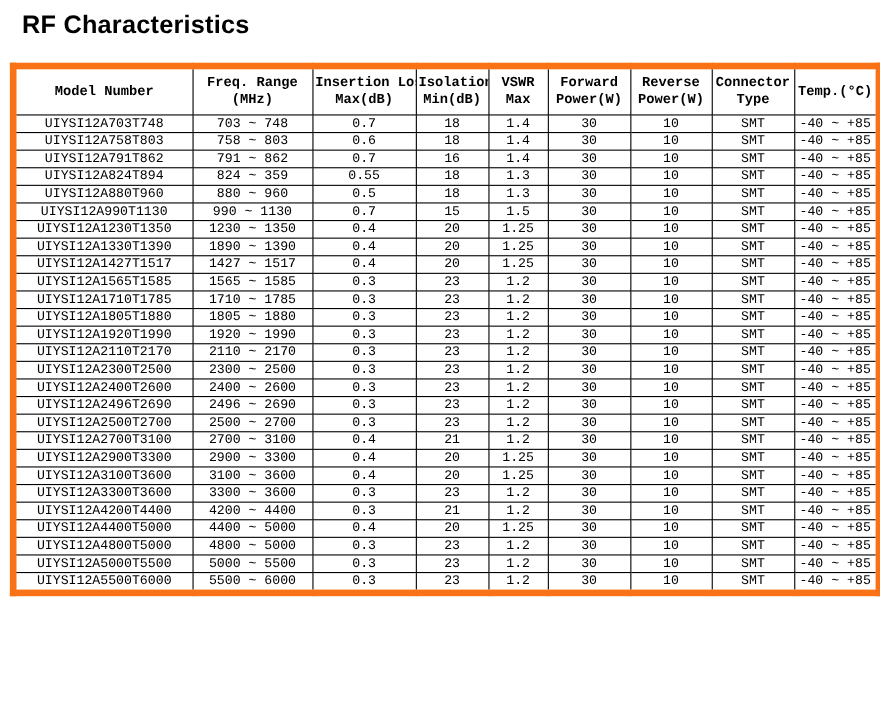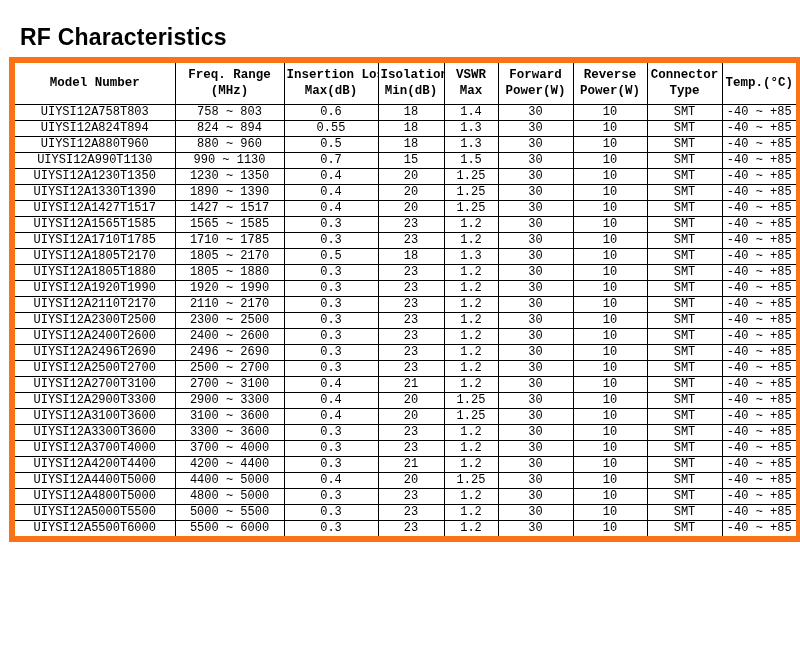--- a/index.html
+++ b/index.html
@@ -14,21 +14,21 @@
   }
   .page {
     position: relative;
     width: 800px;
     height: 657px;
     background: #ffffff;
   }
   .page-title {
     margin: 0;
     position: absolute;
-    top: 24px;
+    top: 9px;
     left: 20px;
     font-size: 23px;
     font-weight: bold;
     letter-spacing: 0.2px;
     color: #000000;
   }
   table.rf-table {
     position: absolute;
     top: 57px;
     left: 9px;
@@ -95,33 +95,55 @@
           <th>Isolation<br>Min(dB)</th>
           <th>VSWR<br>Max</th>
           <th>Forward<br>Power(W)</th>
           <th>Reverse<br>Power(W)</th>
           <th>Connector<br>Type</th>
           <th>Temp.(°C)</th>
         </tr>
     </thead>
     <tbody id="table-body">
         <tr>
+          <td>UIYSI12A703T748</td>
+          <td>703 ~ 748</td>
+          <td>0.7</td>
+          <td>18</td>
+          <td>1.4</td>
+          <td>30</td>
+          <td>10</td>
+          <td>SMT</td>
+          <td>-40 ~ +85</td>
+        </tr>
+        <tr>
           <td>UIYSI12A758T803</td>
           <td>758 ~ 803</td>
           <td>0.6</td>
           <td>18</td>
           <td>1.4</td>
           <td>30</td>
           <td>10</td>
           <td>SMT</td>
           <td>-40 ~ +85</td>
         </tr>
         <tr>
+          <td>UIYSI12A791T862</td>
+          <td>791 ~ 862</td>
+          <td>0.7</td>
+          <td>16</td>
+          <td>1.4</td>
+          <td>30</td>
+          <td>10</td>
+          <td>SMT</td>
+          <td>-40 ~ +85</td>
+        </tr>
+        <tr>
           <td>UIYSI12A824T894</td>
-          <td>824 ~ 894</td>
+          <td>824 ~ 359</td>
           <td>0.55</td>
           <td>18</td>
           <td>1.3</td>
           <td>30</td>
           <td>10</td>
           <td>SMT</td>
           <td>-40 ~ +85</td>
         </tr>
         <tr>
           <td>UIYSI12A880T960</td>
@@ -194,31 +216,20 @@
           <td>1710 ~ 1785</td>
           <td>0.3</td>
           <td>23</td>
           <td>1.2</td>
           <td>30</td>
           <td>10</td>
           <td>SMT</td>
           <td>-40 ~ +85</td>
         </tr>
         <tr>
-          <td>UIYSI12A1805T2170</td>
-          <td>1805 ~ 2170</td>
-          <td>0.5</td>
-          <td>18</td>
-          <td>1.3</td>
-          <td>30</td>
-          <td>10</td>
-          <td>SMT</td>
-          <td>-40 ~ +85</td>
-        </tr>
-        <tr>
           <td>UIYSI12A1805T1880</td>
           <td>1805 ~ 1880</td>
           <td>0.3</td>
           <td>23</td>
           <td>1.2</td>
           <td>30</td>
           <td>10</td>
           <td>SMT</td>
           <td>-40 ~ +85</td>
         </tr>
@@ -317,31 +328,20 @@
           <td>20</td>
           <td>1.25</td>
           <td>30</td>
           <td>10</td>
           <td>SMT</td>
           <td>-40 ~ +85</td>
         </tr>
         <tr>
           <td>UIYSI12A3300T3600</td>
           <td>3300 ~ 3600</td>
-          <td>0.3</td>
-          <td>23</td>
-          <td>1.2</td>
-          <td>30</td>
-          <td>10</td>
-          <td>SMT</td>
-          <td>-40 ~ +85</td>
-        </tr>
-        <tr>
-          <td>UIYSI12A3700T4000</td>
-          <td>3700 ~ 4000</td>
           <td>0.3</td>
           <td>23</td>
           <td>1.2</td>
           <td>30</td>
           <td>10</td>
           <td>SMT</td>
           <td>-40 ~ +85</td>
         </tr>
         <tr>
           <td>UIYSI12A4200T4400</td>

